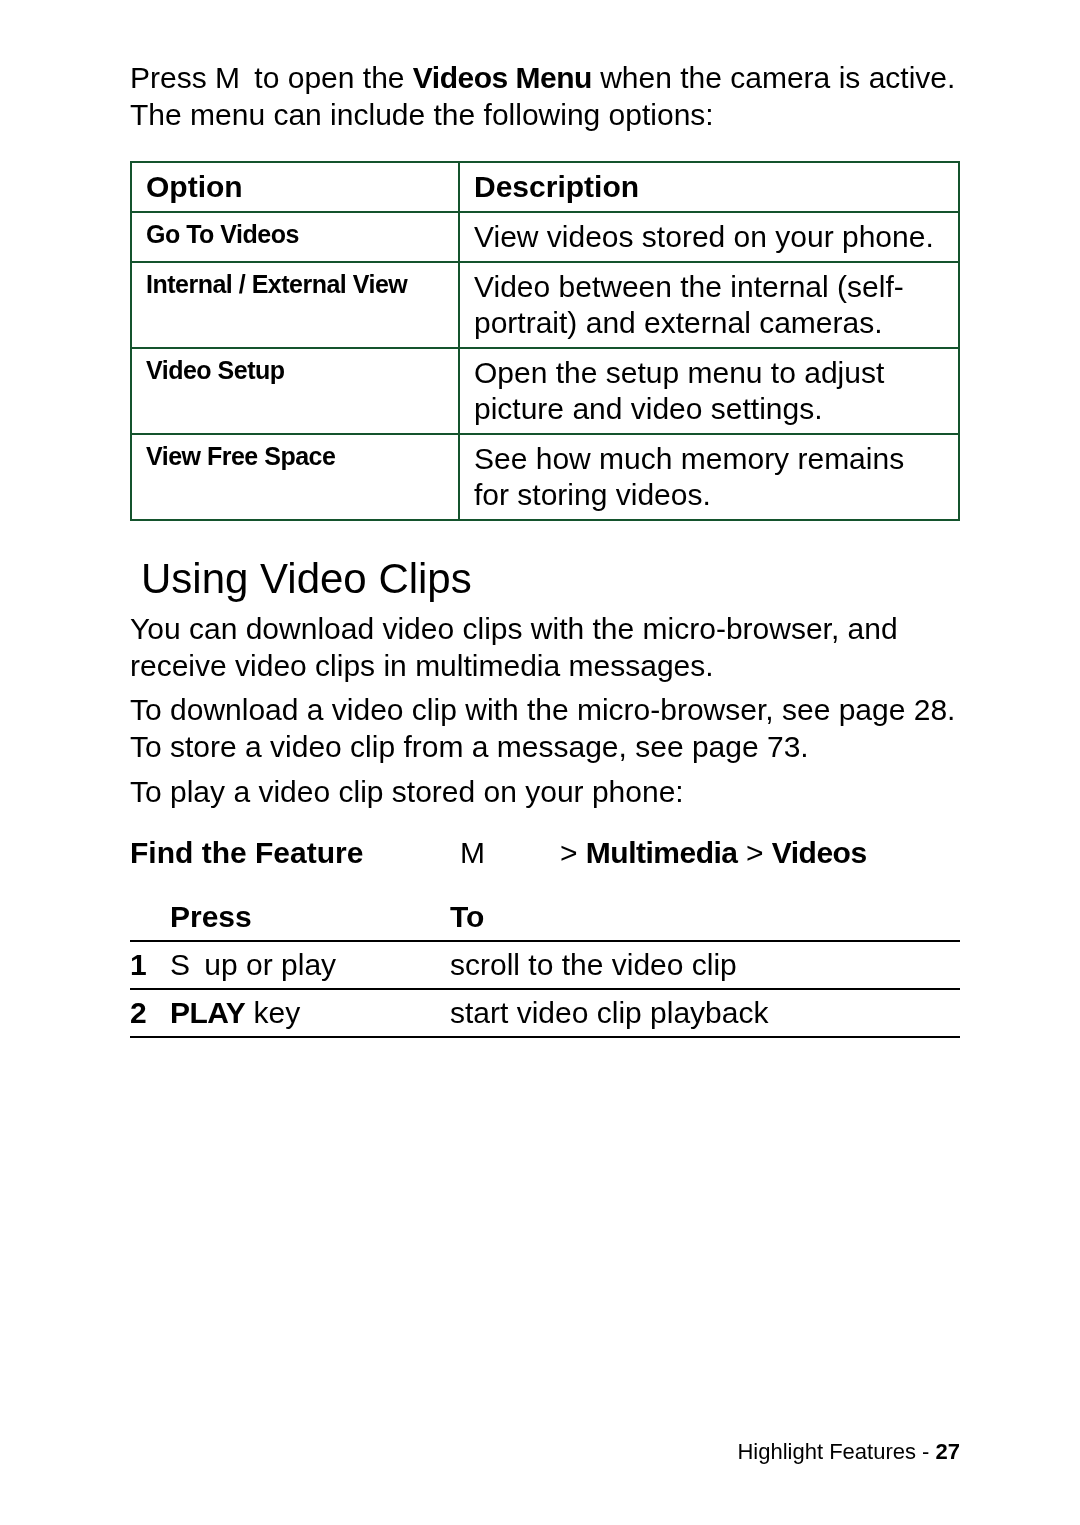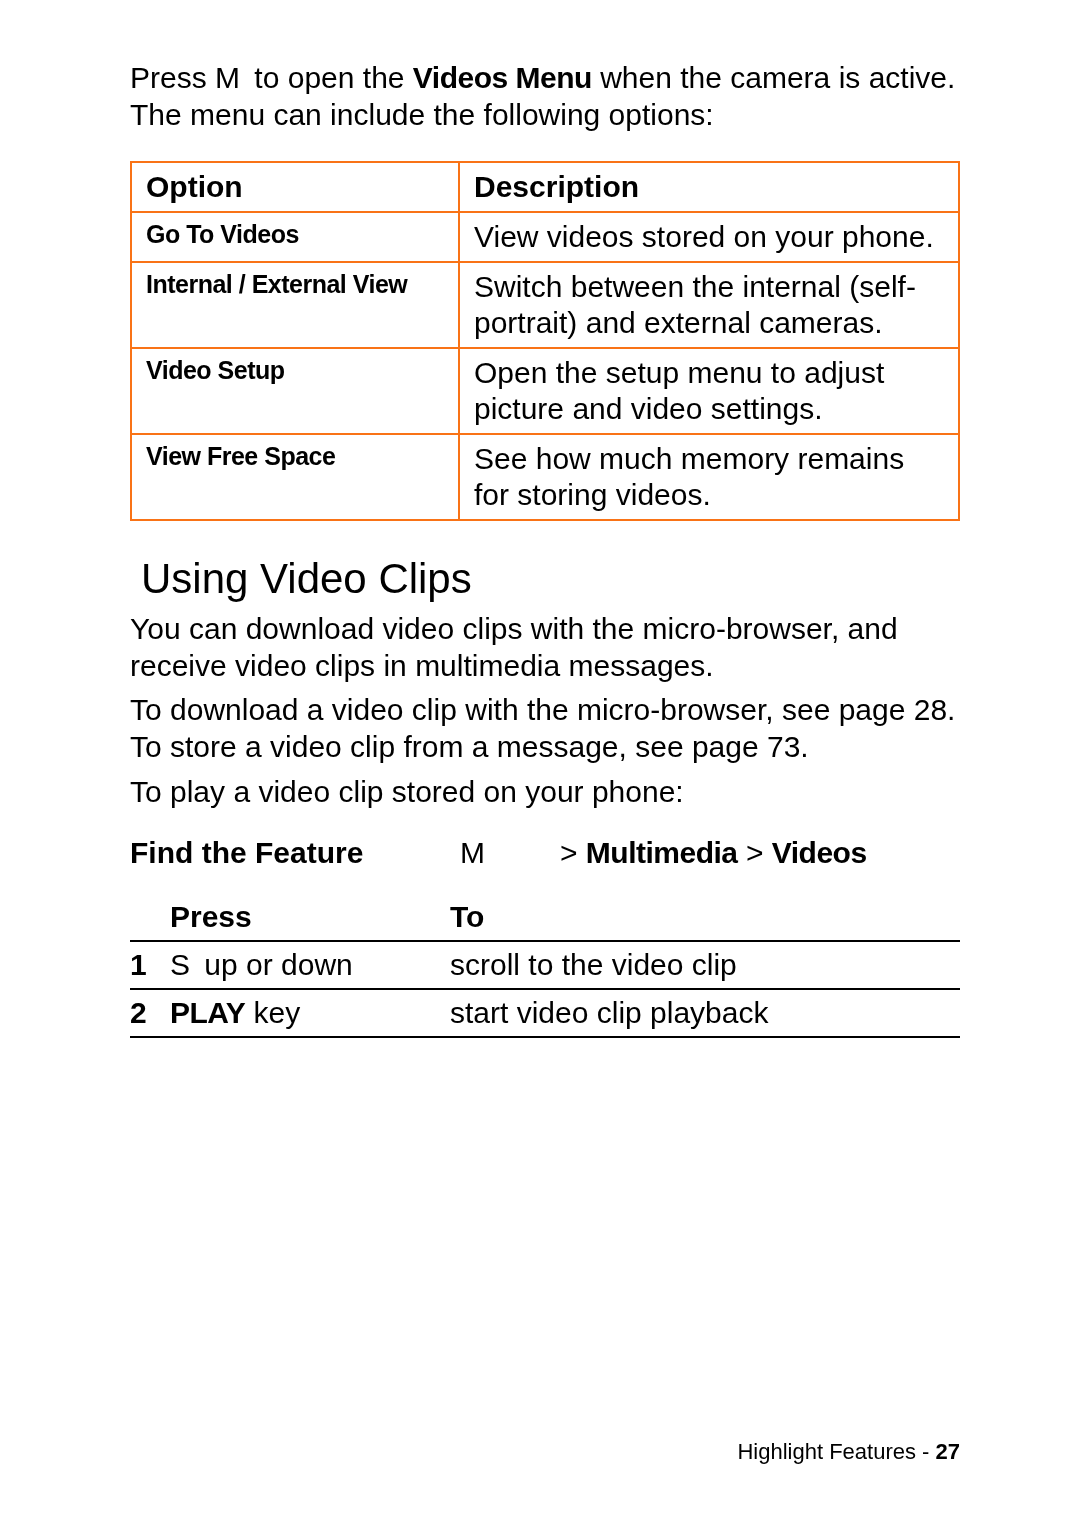--- a/index.html
+++ b/index.html
@@ -29,21 +29,21 @@
     font-weight: 900;
     font-stretch: condensed;
     letter-spacing: -0.5px;
   }
   table.options {
     border-collapse: collapse;
     width: 100%;
     margin-bottom: 30px;
   }
   table.options th, table.options td {
-    border: 2px solid #f97316;
+    border: 2px solid #14532d;
     padding: 6px 12px 6px 14px;
     text-align: left;
     vertical-align: top;
     font-size: 30px;
     line-height: 1.2;
   }
   table.options th {
     font-weight: bold;
   }
   table.options td.optname {
@@ -130,21 +130,21 @@
         <tr>
       <th>Option</th>
       <th>Description</th>
     </tr>
     <tr>
       <td class="optname">Go To Videos</td>
       <td>View videos stored on your phone.</td>
     </tr>
     <tr>
       <td class="optname">Internal / External View</td>
-      <td>Switch between the internal (self-portrait) and external cameras.</td>
+      <td>Video between the internal (self-portrait) and external cameras.</td>
     </tr>
     <tr>
       <td class="optname">Video Setup</td>
       <td>Open the setup menu to adjust picture and video settings.</td>
     </tr>
     <tr>
       <td class="optname">View Free Space</td>
       <td>See how much memory remains for storing videos.</td>
     </tr>
   </tbody>
@@ -168,21 +168,21 @@
   <table class="steps">
     <tbody>
         <tr>
       <th class="num"></th>
       <th class="press">Press</th>
       <th>To</th>
     </tr>
     <tr>
       <td class="num">1</td>
       <td class="press">
-        <span>S</span><span class="sep"></span><span> up or down</span>
+        <span>S</span><span class="sep"></span><span> up or play</span>
       </td>
       <td>scroll to the video clip</td>
     </tr>
     <tr>
       <td class="num">2</td>
       <td class="press">
         <span class="bold-cond">PLAY</span><span> key</span>
       </td>
       <td>start video clip playback</td>
     </tr>

